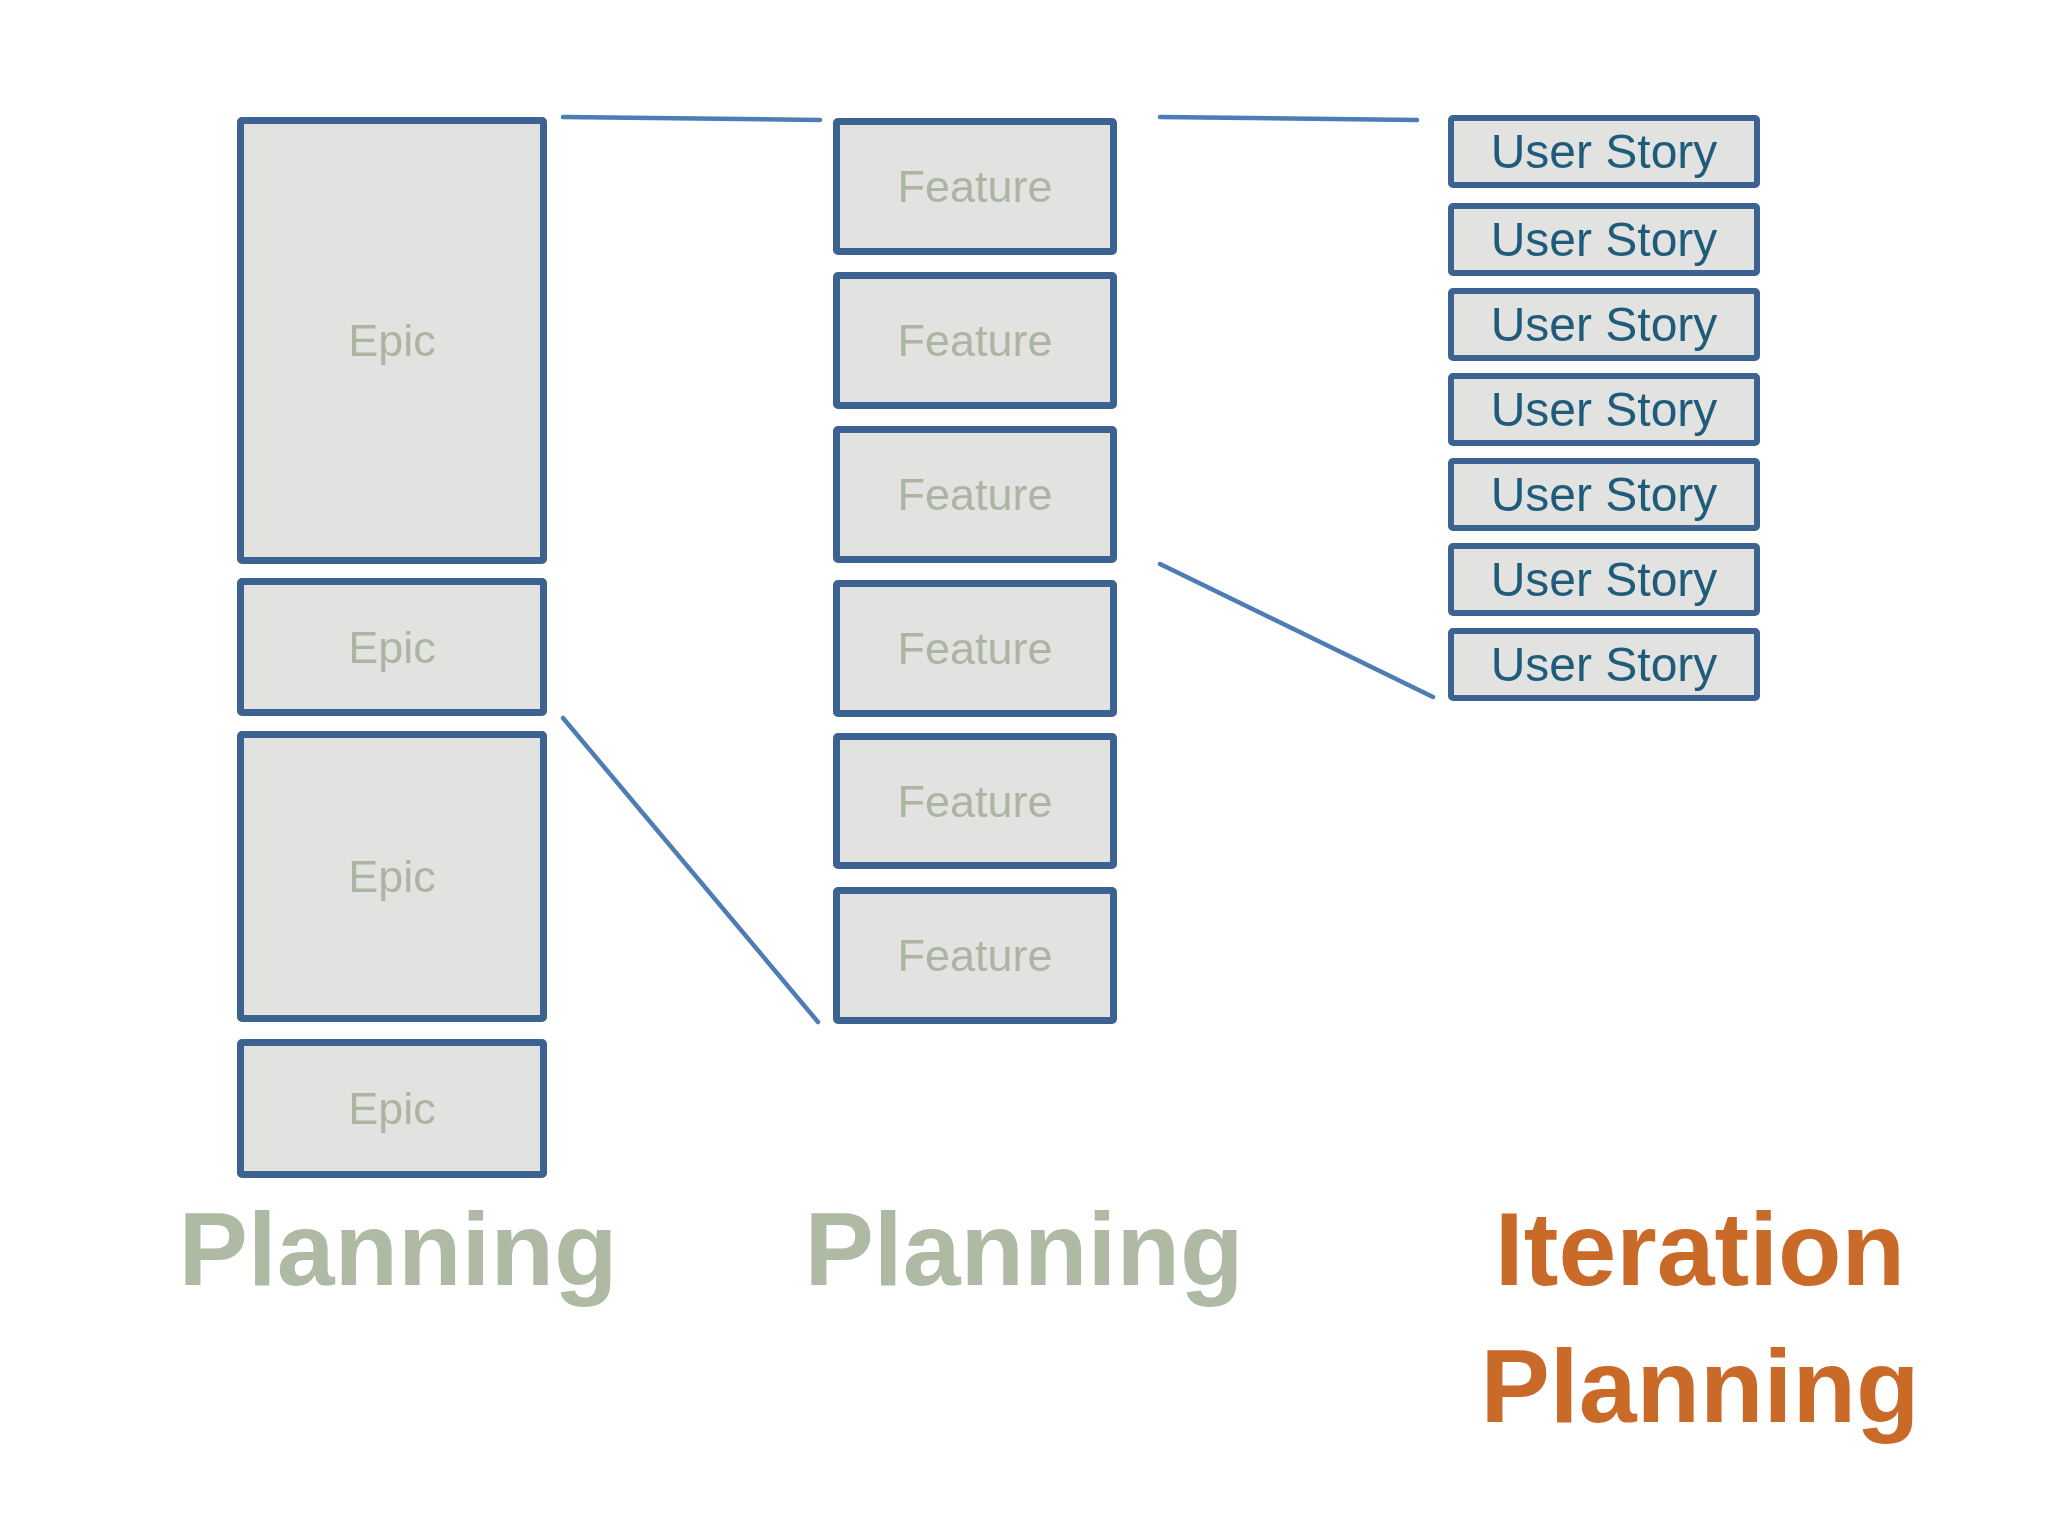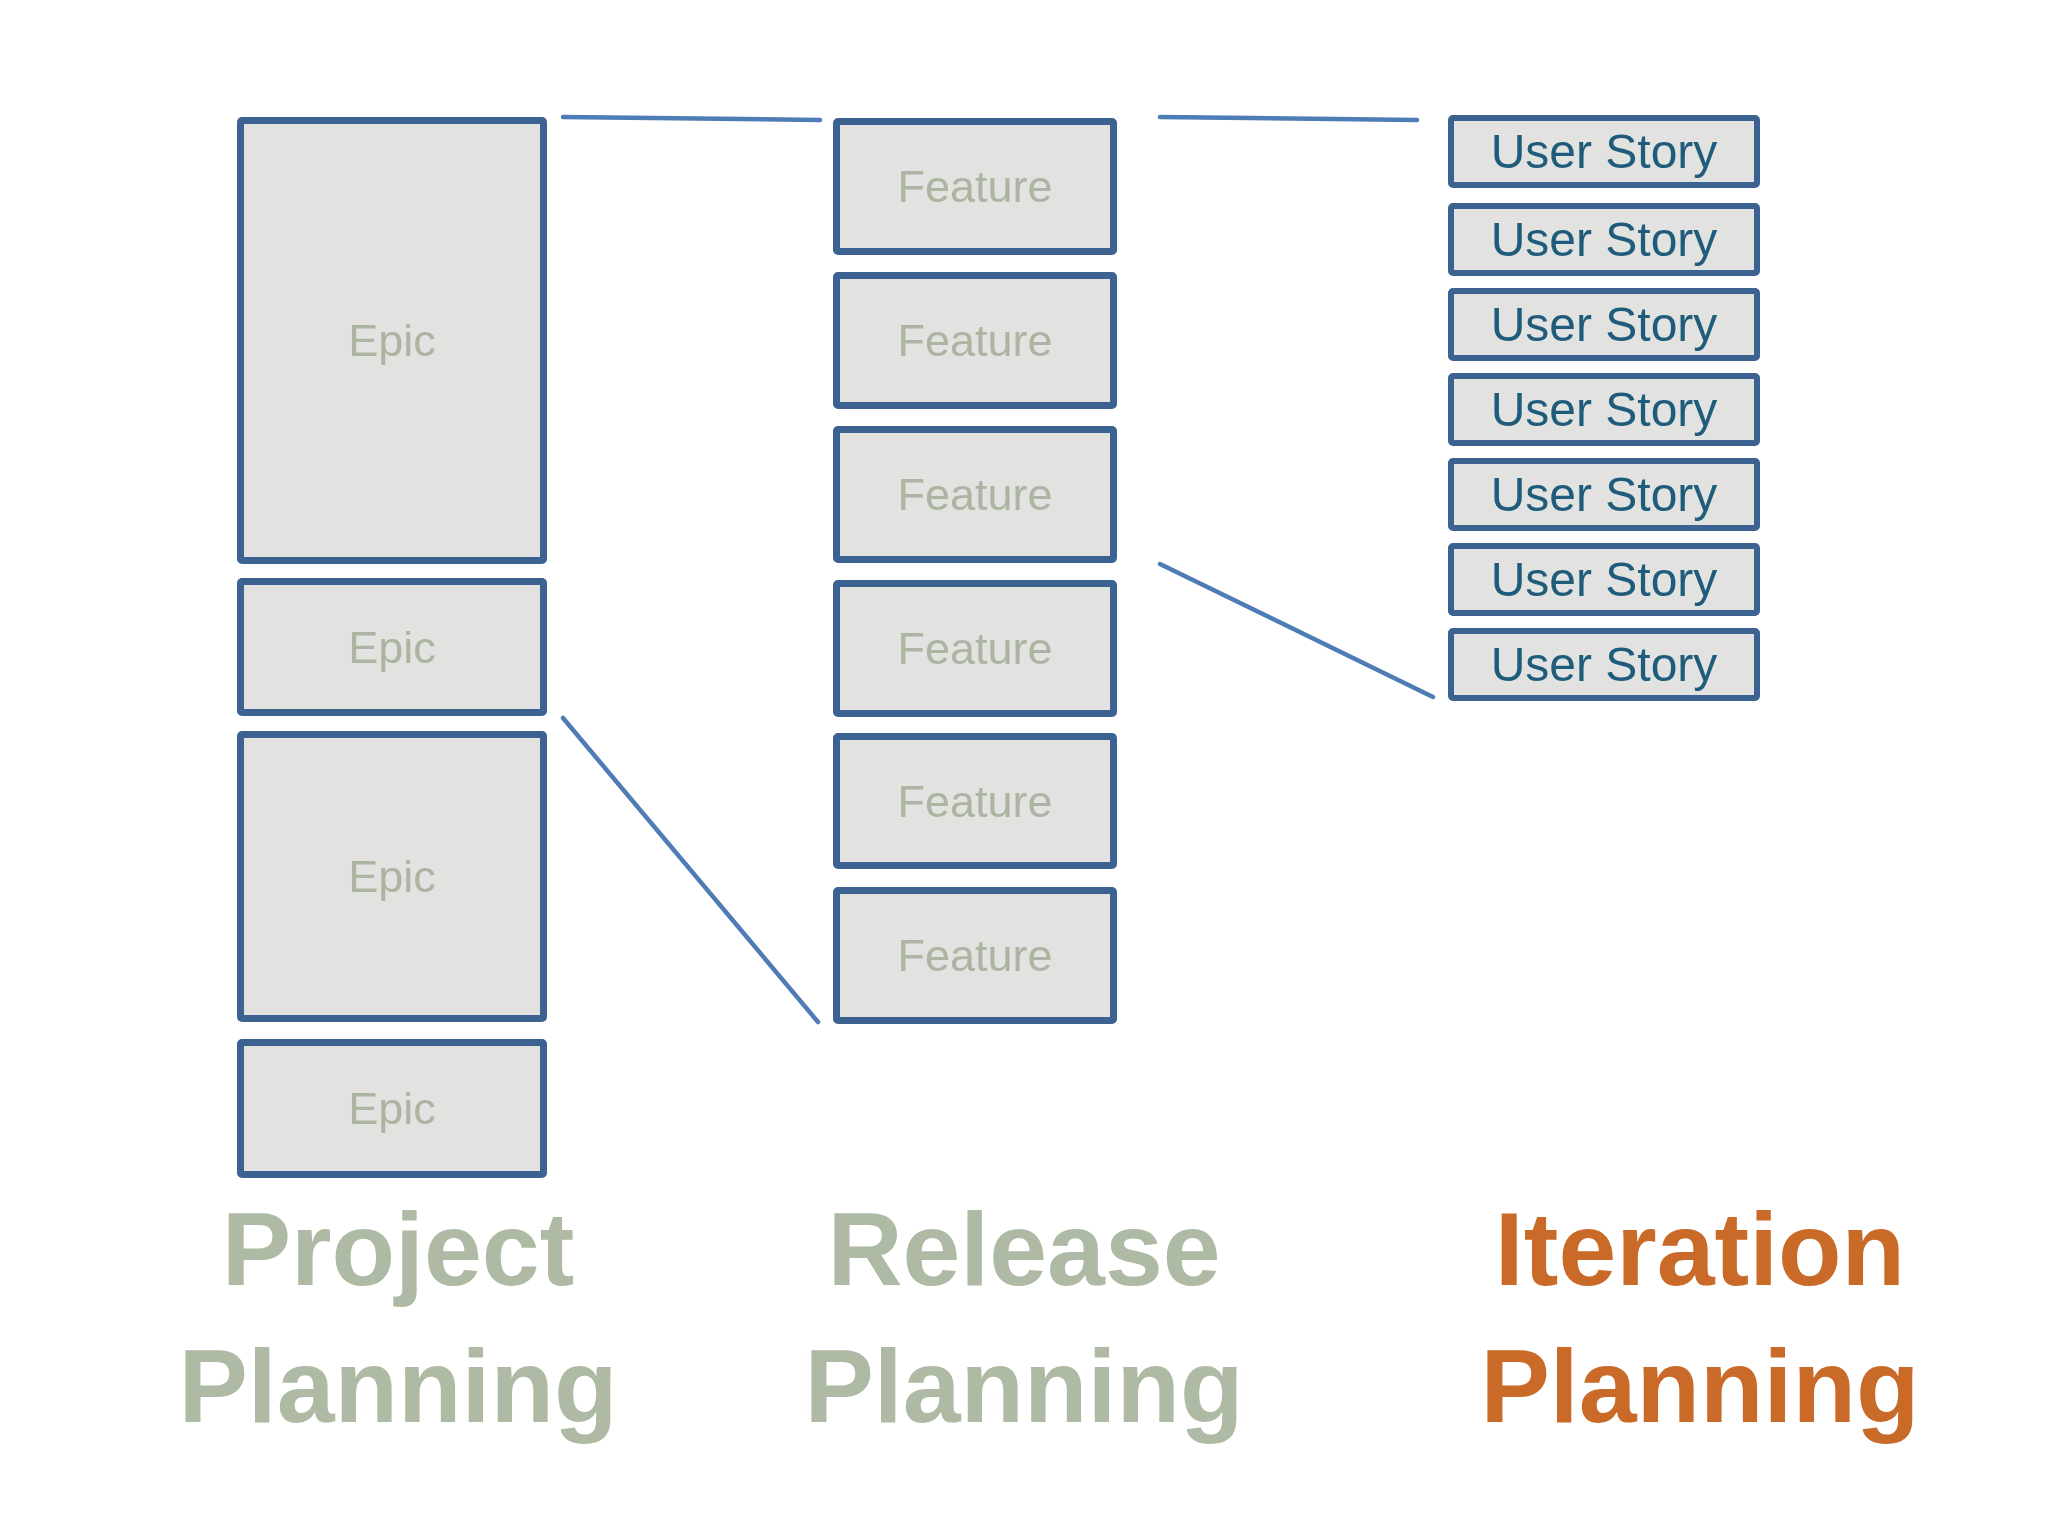--- a/index.html
+++ b/index.html
@@ -131,25 +131,23 @@
     <span class="boxlabel" style="color: rgb(31, 92, 123);">User Story</span>
   </div>
   <div class="box userstory" style="top: 543px; border-color: rgb(59, 98, 144); background: rgb(226, 226, 224);">
     <span class="boxlabel" style="color: rgb(31, 92, 123);">User Story</span>
   </div>
   <div class="box userstory" style="top: 628px; border-color: rgb(59, 98, 144); background: rgb(226, 226, 224);">
     <span class="boxlabel" style="color: rgb(31, 92, 123);">User Story</span>
   </div>
 
   <div class="col-label label-green" style="left: 398px; color: rgb(174, 186, 164);">
-    <span>Project</span>
     <span>Planning</span>
   </div>
   <div class="col-label label-green" style="left: 1024px; color: rgb(174, 186, 164);">
-    <span>Release</span>
     <span>Planning</span>
   </div>
   <div class="col-label label-orange" style="left: 1700px; color: rgb(201, 106, 41);">
     <span>Iteration</span>
     <span>Planning</span>
   </div>
 
 </div>
 
 </body></html>

